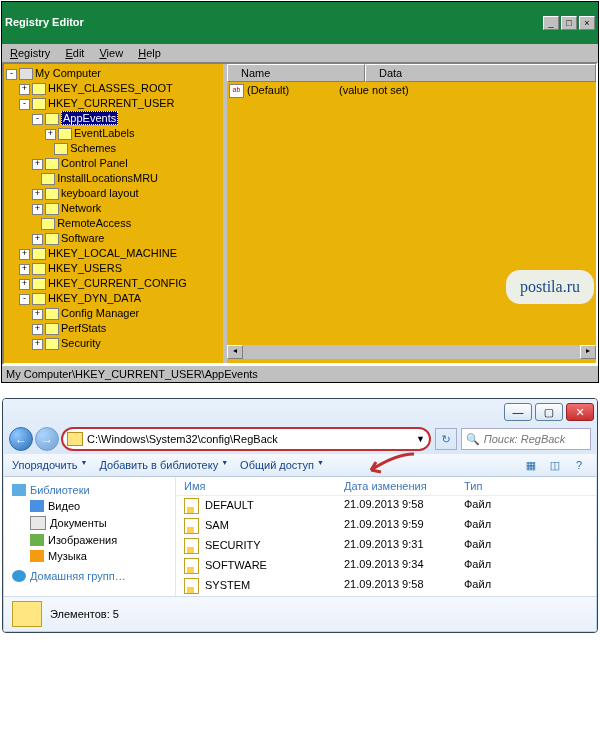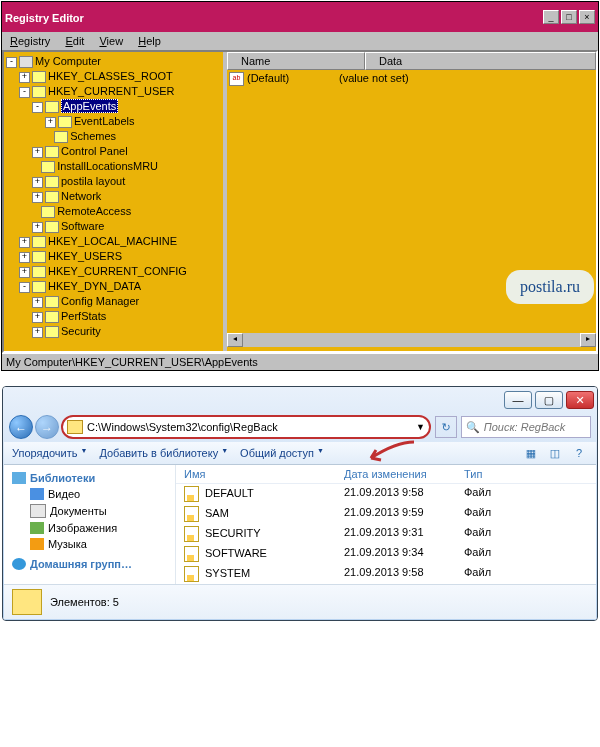--- a/index.html
+++ b/index.html
@@ -1,17 +1,17 @@
 <!DOCTYPE html>
 <html><head>
 <meta charset="utf-8">
 <style>
 body{margin:0;background:#fff;font-family:Tahoma,Arial,sans-serif;font-size:11px;color:#000;width:600px}
 .regedit{border:1px solid #000;margin:1px}
-.titlebar{background:#be185d;color:#fff;padding:8px 3px;display:flex;align-items:flex-end}
+.titlebar{background:#15803d;color:#fff;padding:14px 3px;display:flex;align-items:flex-start}
 .titlebar .tt{flex:1;font-weight:bold}
 .wbtn{width:14px;height:12px;background:#c0c0c0;border:1px solid #fff;border-right-color:#808080;border-bottom-color:#808080;margin-left:2px;display:inline-flex;align-items:center;justify-content:center;color:#000;font-size:9px;font-family:Arial}
 .menubar{background:#c0c0c0;padding:2px}
 .menu-item{padding:1px 6px;display:inline-block}
 .menu-item u{text-decoration:underline}
 .content{display:flex;background:#eab308;border:2px solid;border-color:#808080 #fff #fff #808080}
 .tree{width:215px;height:295px;overflow:hidden;padding:2px}
 .tree ul{list-style:none;margin:0;padding:0}
 .tree li{white-space:nowrap;line-height:15px}
 .tree ul ul{padding-left:13px}
@@ -45,21 +45,21 @@
 .srch{width:120px;height:20px;background:#fff;border:1px solid #aac;display:flex;align-items:center;padding:0 4px;color:#777;font-style:italic}
 .srch .mg{margin-right:4px;font-style:normal;color:#2a6fb0}
 .tbar{display:flex;align-items:center;padding:3px 8px;background:linear-gradient(#f5f9fe,#e2edf9);border-bottom:1px solid #b8c8d8;color:#15428b}
 .tbtn{margin-right:12px;display:flex;align-items:flex-start}
 .tbtn .tdd{font-size:7px;margin-left:3px}
 .sp{flex:1}
 .tico{width:18px;height:16px;margin-left:6px;display:flex;align-items:center;justify-content:center;color:#2a6fb0}
 .epanes{display:flex;background:#fff}
 .nav{width:155px;padding:5px 8px;border-right:1px solid #e0e8f0}
 .navg{margin-bottom:4px}
-.navh{color:#3a78bb;display:flex;align-items:center;font-weight:bold;padding:2px 0}
+.navh{color:#3a78bb;display:flex;align-items:center;font-weight:normal;padding:2px 0}
 .navi{padding:2px 0 2px 18px;display:flex;align-items:center}
 .nic{width:14px;height:12px;margin-right:4px;display:inline-block}
 .nic.vid{background:#4a90e2}
 .nic.doc{background:#e8e8e8;border:1px solid #888}
 .nic.img{background:#6ab04c}
 .nic.mus{background:#f39c12}
 .nic.lib{background:#5dade2}
 .nic.hg{background:#3498db;border-radius:50%}
 .files{flex:1}
 .fhdr{display:flex;padding:3px 0;color:#3a78bb;border-bottom:1px solid #e8eef6}
@@ -99,21 +99,21 @@
             <li><span class="exp">-</span><span class="fold"></span><span>HKEY_CURRENT_USER</span>
               <ul>
                 <li><span class="exp">-</span><span class="fold"></span><span class="sel">AppEvents</span>
                   <ul>
                     <li><span class="exp">+</span><span class="fold"></span><span>EventLabels</span></li>
                     <li>&nbsp;&nbsp;&nbsp;<span class="fold"></span><span>Schemes</span></li>
                   </ul>
                 </li>
                 <li><span class="exp">+</span><span class="fold"></span><span>Control Panel</span></li>
                 <li>&nbsp;&nbsp;&nbsp;<span class="fold"></span><span>InstallLocationsMRU</span></li>
-                <li><span class="exp">+</span><span class="fold"></span><span>postila layout</span></li>
+                <li><span class="exp">+</span><span class="fold"></span><span>keyboard layout</span></li>
                 <li><span class="exp">+</span><span class="fold"></span><span>Network</span></li>
                 <li>&nbsp;&nbsp;&nbsp;<span class="fold"></span><span>RemoteAccess</span></li>
                 <li><span class="exp">+</span><span class="fold"></span><span>Software</span></li>
               </ul>
             </li>
             <li><span class="exp">+</span><span class="fold"></span><span>HKEY_LOCAL_MACHINE</span></li>
             <li><span class="exp">+</span><span class="fold"></span><span>HKEY_USERS</span></li>
             <li><span class="exp">+</span><span class="fold"></span><span>HKEY_CURRENT_CONFIG</span></li>
             <li><span class="exp">-</span><span class="fold"></span><span>HKEY_DYN_DATA</span>
               <ul>

